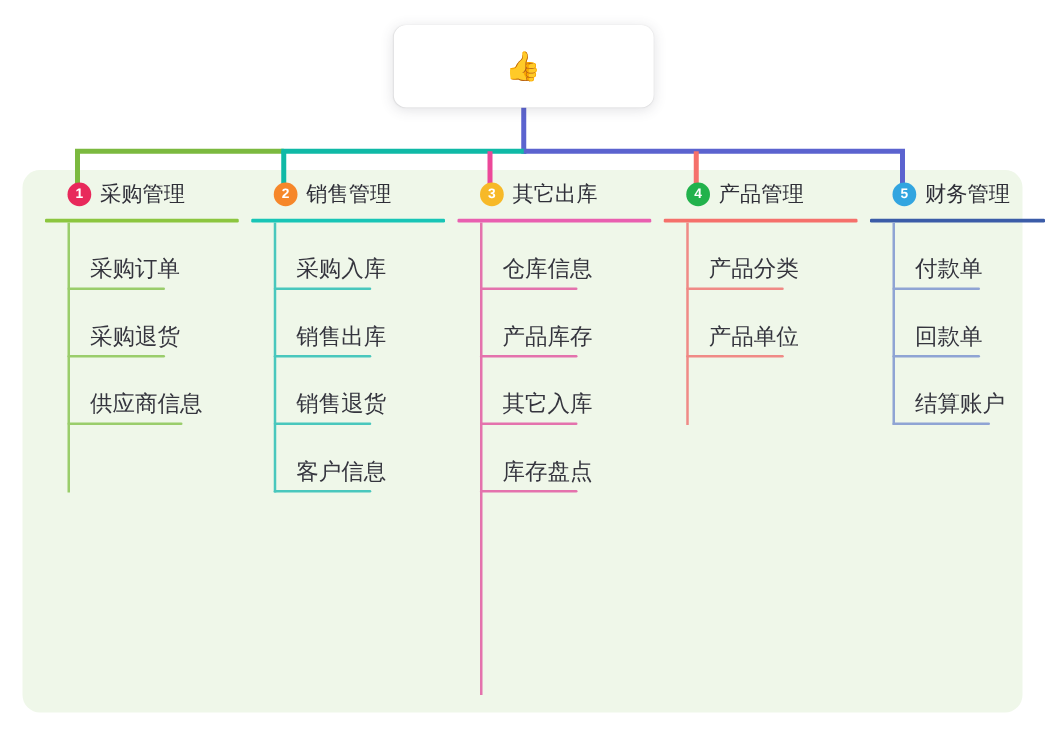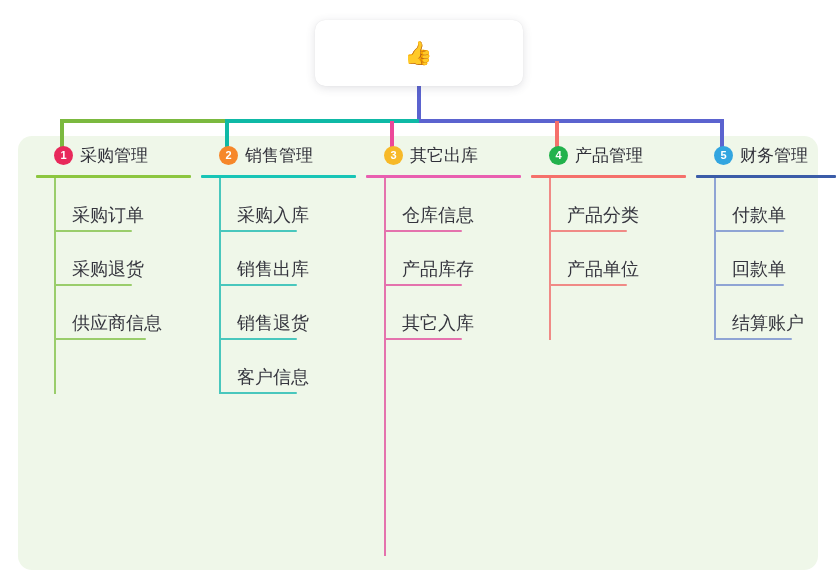--- a/index.html
+++ b/index.html
@@ -227,20 +227,24 @@
             <div class="item-rule" style="background: rgb(228, 114, 173); width: 78px;"></div>
           </div>
           <div class="item">
             <span class="item-label">产品库存</span>
             <div class="item-rule" style="background: rgb(228, 114, 173); width: 78px;"></div>
           </div>
           <div class="item">
             <span class="item-label">其它入库</span>
             <div class="item-rule" style="background: rgb(228, 114, 173); width: 78px;"></div>
           </div>
+          <div class="item">
+            <span class="item-label">库存盘点</span>
+            <div class="item-rule" style="background: rgb(228, 114, 173); width: 78px;"></div>
+          </div>
         </div>
       </div>
       <div class="column" style="left: 531px; width: 155px;">
         <div class="col-head">
           <span class="badge" style="background: rgb(34, 178, 76);">4</span>
           <span class="col-title">产品管理</span>
         </div>
         <div class="head-rule" style="background: rgb(245, 112, 107); width: 155px;"></div>
         <div class="col-body">
           <div class="spine" style="background: rgb(240, 138, 134); height: 162px;"></div>

